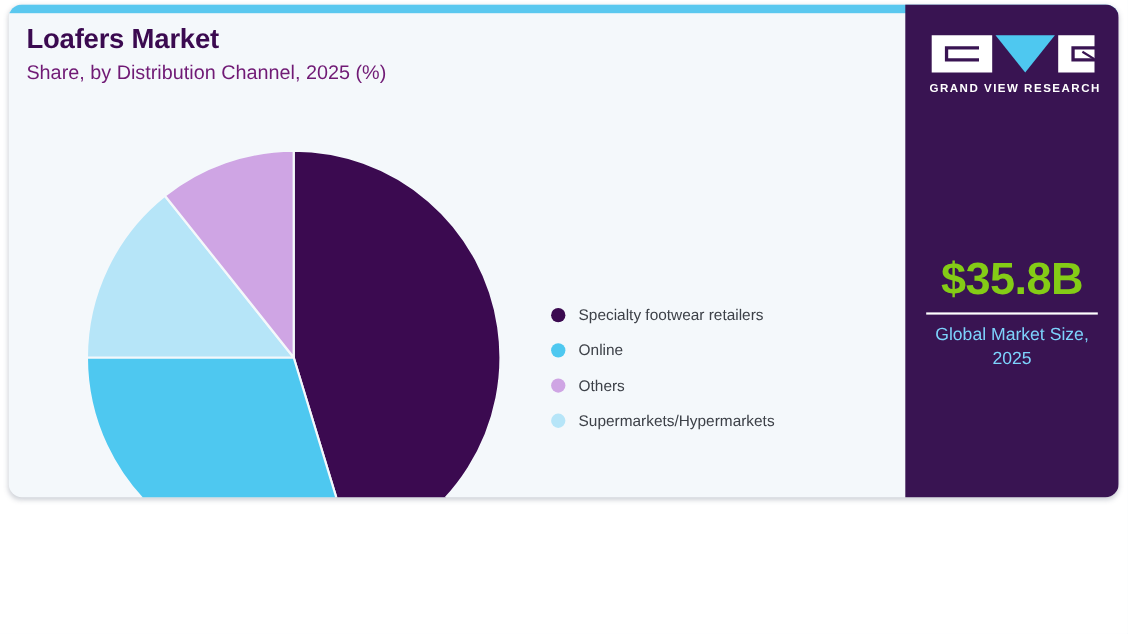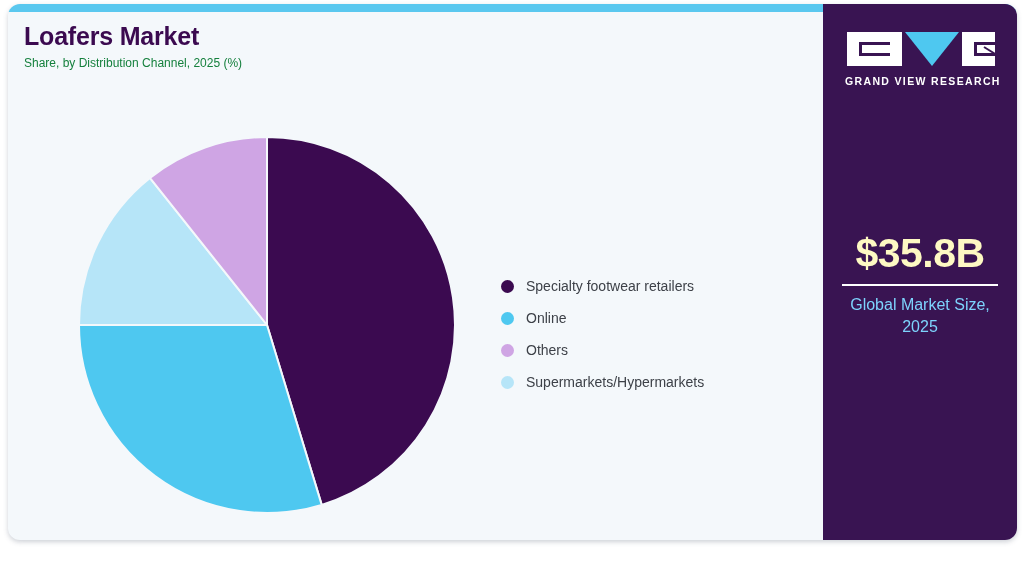--- a/index.html
+++ b/index.html
@@ -21,21 +21,21 @@
     height: 576px;
     box-sizing: border-box;
   }
 
   
   .card {
     position: absolute;
     left: 8px;
     top: 4px;
     width: 1009px;
-    height: 536px;
+    height: 448px;
     background: #f4f8fb;
     border-radius: 12px;
     box-shadow: 0 2px 5px rgba(80, 90, 110, 0.28);
     overflow: hidden;
   }
 
   .accent-bar {
     position: absolute;
     left: 0;
     top: 0;
@@ -54,23 +54,23 @@
   .chart-title {
     margin: 0;
     font-size: 25px;
     font-weight: bold;
     color: #3b0a50;
     letter-spacing: -0.2px;
     line-height: 1.15;
   }
   .chart-subtitle {
     margin: 5px 0 0 0;
-    font-size: 12px;
+    font-size: 18px;
     font-weight: normal;
-    color: #15803d;
+    color: #701a75;
     line-height: 1.2;
   }
 
   
   .pie-wrap {
     position: absolute;
     left: 69px;
     top: 131px;
     width: 380px;
     height: 380px;
@@ -143,21 +143,21 @@
     top: 228px;
     left: 0;
     width: 100%;
     text-align: center;
     padding: 0 10px;
     box-sizing: border-box;
   }
   .stat-value {
     font-size: 41px;
     font-weight: bold;
-    color: #fef9c3;
+    color: #84cc16;
     line-height: 1.05;
     letter-spacing: -0.5px;
   }
   .stat-divider {
     width: 156px;
     height: 2px;
     background: #ffffff;
     margin: 9px auto 8px auto;
   }
   .stat-caption {

